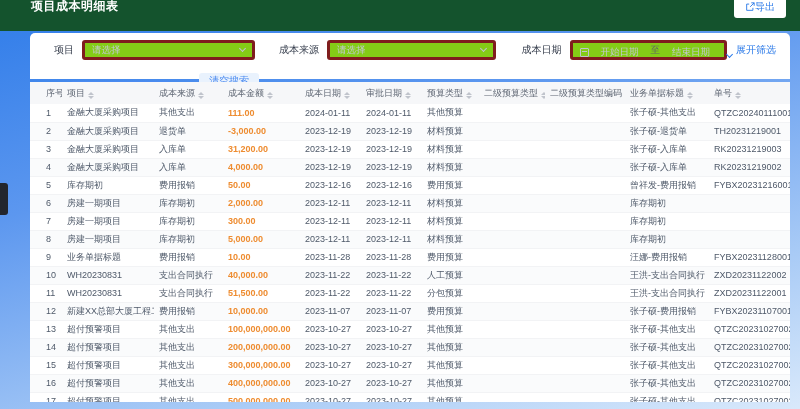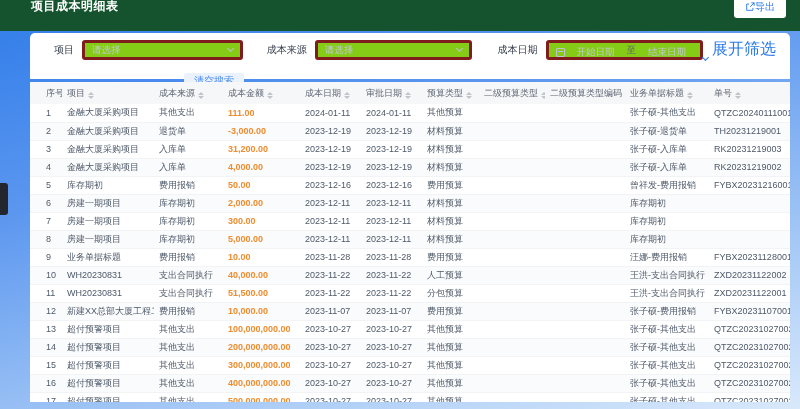--- a/index.html
+++ b/index.html
@@ -32,28 +32,28 @@
     width:100%; background:transparent; font-family:inherit; }
   .daterange input { width:52px; text-align:center; }
   .daterange .to { color:#606266; font-size:9.5px; }
   input::placeholder { color:#c3c8d2; }
   .chev { display:inline-block; width:5px; height:5px; border-right:1.2px solid #c0c4cc;
     border-bottom:1.2px solid #c0c4cc; transform:rotate(45deg); margin-top:-3px; flex:none; }
   .chev.blue { border-color:#2a79e8; margin-right:4px; margin-top:-1px; }
   .cal { display:inline-block; width:9px; height:9px; border:1px solid #c0c4cc;
     border-radius:1px; position:relative; flex:none; }
   .cal::before { content:""; position:absolute; left:1px; right:1px; top:2px; border-top:1px solid #c0c4cc; }
-  .expand-link { margin-left:auto; color:#2a79e8; font-size:16px; display:flex;
+  .expand-link { margin-left:auto; color:#2a79e8; font-size:10px; display:flex;
     align-items:flex-end; cursor:pointer; white-space:nowrap; }
   
   .btn-row { display:flex; align-items:center; margin-top:5px; padding-left:16px; }
   .btn-search { background:#4a8af0; color:#fff; border:none; border-radius:3px;
     width:101px; height:17px; font-size:10px; cursor:pointer; font-family:inherit;margin-top:17px; }
   .btn-clear { background:#e9f2fd; color:#4a8af0; border:none; border-radius:3px;
-    height:17px; padding:0 10px; margin-left:13px; font-size:10px; cursor:pointer; font-family:inherit; }
+    height:17px; padding:0 10px; margin-left:28px; font-size:10px; cursor:pointer; font-family:inherit; }
   
   table { width:100%; border-collapse:collapse; table-layout:fixed; }
   th, td { text-align:left; font-size:9px; padding:0 5px; white-space:nowrap;
     overflow:hidden; text-overflow:clip; }
   th { background:#f6f7f9; color:#5f6774; font-weight:normal; height:22px;margin-top:31px; }
   td { height:18px; color:#4e5969; border-bottom:1px solid #f2f3f5; }
   tbody tr:nth-child(even) td { background:#fafbfc; }
   th:first-child, td:first-child { padding-left:16px; }
   col.c1{width:32px} col.c2{width:92px} col.c3{width:69px} col.c4{width:77px}
   col.c5{width:61px} col.c6{width:61px} col.c7{width:57px} col.c8{width:66px}

